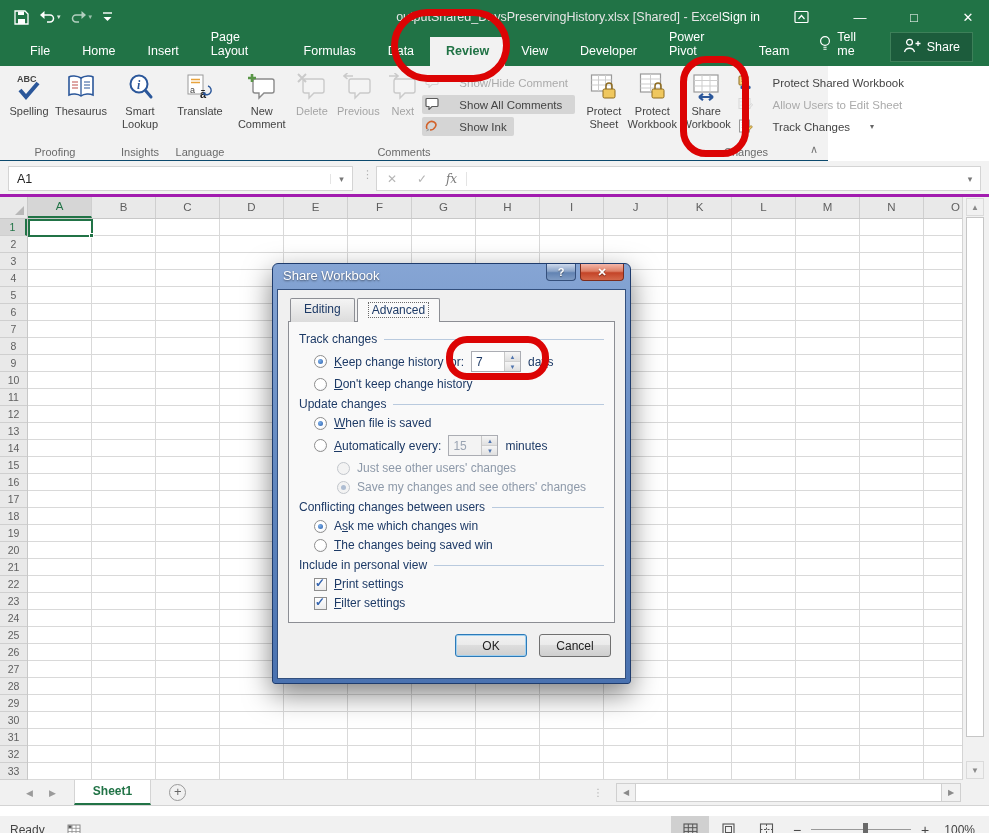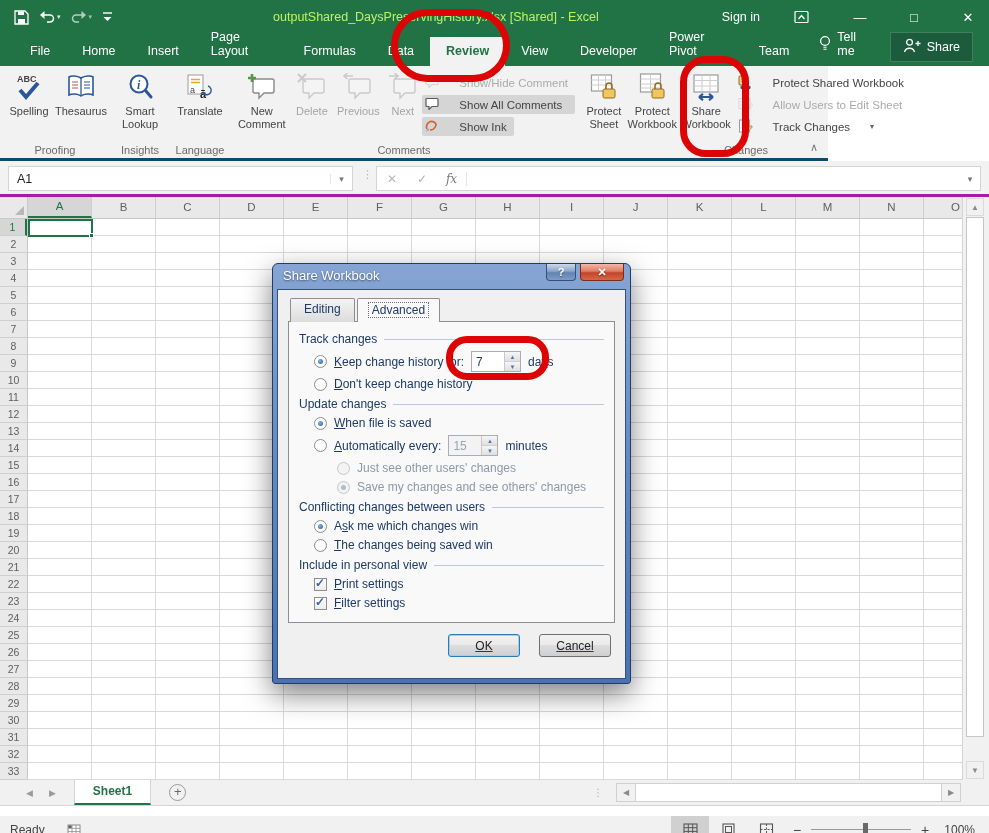--- a/index.html
+++ b/index.html
@@ -4,36 +4,36 @@
 <style>
   * { margin:0; padding:0; box-sizing:border-box; }
   body { background:#888; font-family:"Liberation Sans", sans-serif; }
   .app { position:relative; width:989px; height:833px; background:#fff; overflow:hidden; font-family:"Liberation Sans", sans-serif; }
 
   
   .titlebar { position:absolute; left:0; top:0; width:989px; height:34px; background:#217346; display:flex; align-items:center; color:#fff; }
   .qat { display:flex; align-items:center; gap:10px; padding-left:14px; width:150px; }
   .qat .qbtn { display:flex; align-items:center; gap:2px; }
   .qat .caret { font-size:7px; color:rgba(255,255,255,.85); }
-  .win-title { flex:1; text-align:center; font-size:12.5px; color:#bef264; white-space:nowrap; overflow:hidden; }
+  .win-title { flex:1; text-align:right; font-size:12.5px; color:#e5e5e5; white-space:nowrap; overflow:hidden; }
   .title-right { display:flex; align-items:center; gap:12px; }
   .signin { font-size:12.5px; margin-right:22px; }
   .ribbon-opts { margin-right:18px; display:flex; }
   .winbtn { width:42px; height:30px; display:flex; align-items:center; justify-content:center; font-size:13px; color:#fff; }
 
   
   .tabrow { position:absolute; left:0; top:34px; width:989px; height:32px; background:#217346; display:flex; align-items:flex-end; }
   .tabs { display:flex; align-items:flex-end; padding-left:14px; }
   .tab { color:#fff; font-size:12.5px; padding:7px 16px 8px; cursor:default; }
   .tab.active { background:#f2f2f2; color:#217346; font-weight:bold; }
   .tellme { display:flex; align-items:center; gap:6px; color:#fff; font-size:12.5px; padding:0 14px 8px; }
   .share-btn { margin-left:auto; margin-right:16px; margin-bottom:4px; background:#1c5c3c; border:1px solid #3d8059; display:flex; align-items:center; gap:6px; color:#fff; font-size:12.5px; padding:5px 12px; }
 
   
-  .ribbon { position:absolute; left:0; top:66px; width:828px; height:95px; background:#f2f2f2; border-bottom:3px solid #0c4a6e; display:flex; }
+  .ribbon { position:absolute; left:0; top:66px; width:828px; height:95px; background:#f2f2f2; border-bottom:1px solid #0c4a6e; display:flex; }
   .rgroup { position:relative; display:flex; align-items:flex-start; padding:2px 3px 16px; }
   .glabel { position:absolute; bottom:2px; left:0; right:0; text-align:center; font-size:11px; color:#6a6a6a; }
   .gsep { width:1px; background:#dadada; margin:4px 0; }
   .rbig { width:56px; display:flex; flex-direction:column; align-items:center; padding:4px 0 2px; }
   .rbig .ric { height:30px; display:flex; align-items:center; justify-content:center; }
   .rbig .rlabel { font-size:11px; color:#444; text-align:center; line-height:1.2; margin-top:3px; }
   .rbig.disabled { opacity:.45; }
   .rsmallcol { display:flex; flex-direction:column; gap:3px; padding-top:5px; }
   .rsmall { display:flex; align-items:center; gap:20px; font-size:11.5px; color:#444; padding:1px 7px 1px 3px; height:19px; border-radius:2px; white-space:nowrap; }
   .rsmall.toggled { background:#d5d5d5; }
@@ -125,21 +125,21 @@
   .radio.disabled.sel::after { background:#aebdd2; }
   .chk { width:13px; height:13px; flex:0 0 13px; border:1px solid #8e8e8e; background:linear-gradient(#fff,#ececec); margin-right:7px; position:relative; }
   .chk.checked::after { content:"✓"; position:absolute; left:0px; top:-3px; font-size:12px; font-weight:bold; color:#3565b0; }
   .spin { display:inline-flex; margin:0 7px; border:1px solid #abadb3; background:#fff; height:21px; align-items:stretch; }
   .spin input { width:32px; border:none; outline:none; font-size:12px; padding:0 4px; font-family:"Liberation Sans",sans-serif; color:#1d3a66; background:transparent; }
   .spin .arrows { width:16px; border-left:1px solid #c8c8c8; display:flex; flex-direction:column; }
   .spin .sarrow { flex:1; font-size:6px; color:#4f74ae; display:flex; align-items:center; justify-content:center; background:linear-gradient(#f6f6f6,#dfdfdf); border-bottom:1px solid #d0d0d0; }
   .spin .sarrow:last-child { border-bottom:none; }
   .spin.disabled { background:#f3f3f3; }
   .spin.disabled input { color:#9aa4b2; }
-  .dlg-btns { display:flex; justify-content:flex-end; gap:19px; margin:11px 4px 0 0;text-decoration:underline; }
+  .dlg-btns { display:flex; justify-content:flex-end; gap:12px; margin:11px 4px 0 0; }
   .dbtn { min-width:72px; height:23px; font-size:12px; color:#222; border:1px solid #707070; border-radius:3px; display:flex; align-items:center; justify-content:center;
     background:linear-gradient(#f2f2f2 0%,#ebebeb 45%,#dddddd 50%,#cfcfcf 100%); }
   .dbtn.default { border-color:#2d7ab8; box-shadow:inset 0 0 0 1px #9fd0f0; }
 
   
   .anno { position:absolute; border:7px solid #dc0404; z-index:120; pointer-events:none; }
   .anno-review { left:391px; top:9px; width:119px; height:73px; border-radius:38px; }
   .anno-share { left:680px; top:56px; width:69px; height:101px; border-radius:26px; }
   .anno-days { left:446px; top:336px; width:103px; height:44px; border-radius:21px; }
 

